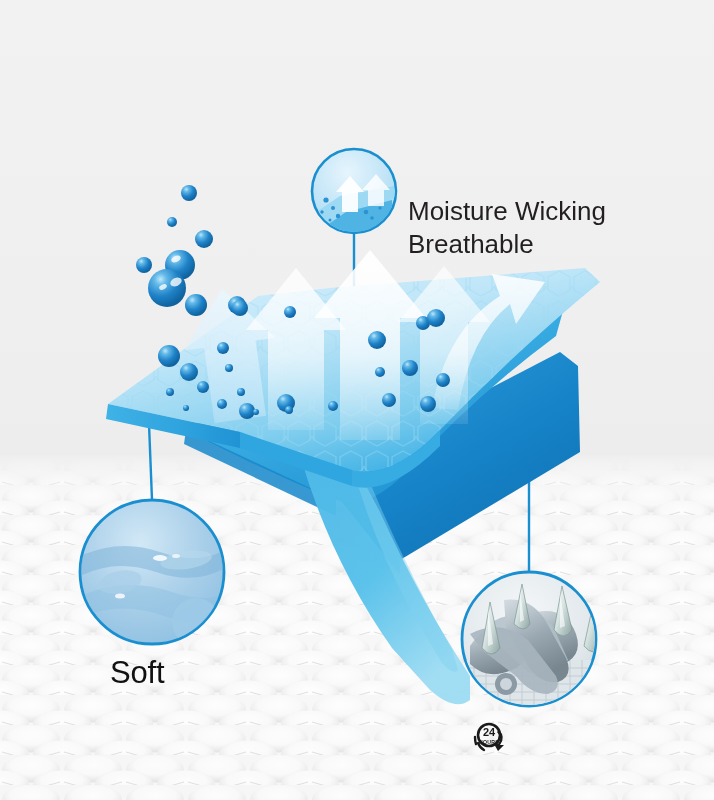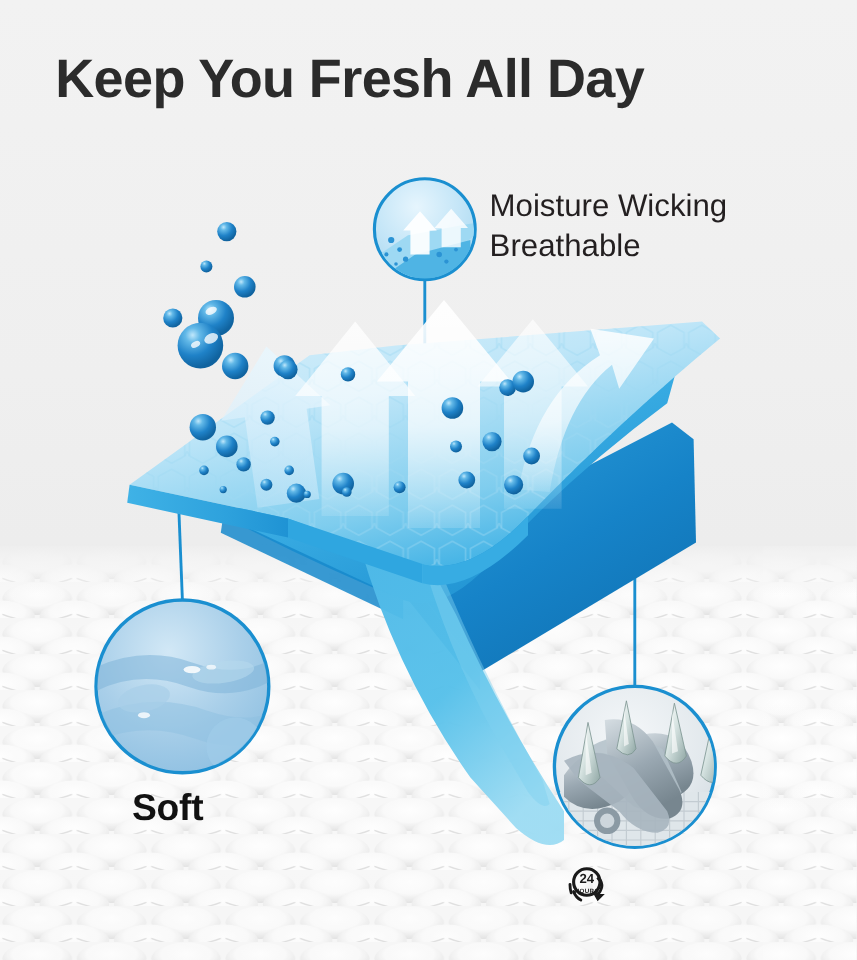--- a/index.html
+++ b/index.html
@@ -36,25 +36,26 @@
   }
 
   
   #art { position:absolute; left:0; top:0; width:714px; height:800px; }
 
   
   .callout-text {
     position:absolute; color:#231f20;
     font-size:26px; font-weight:400; line-height:1.28;
     white-space:pre-line;
+    margin-top:40px;
   }
   #moisture-text { left:408px; top:155px; }
 
   .label-bold {
-    position:absolute; font-size:31px; font-weight:bold; color:#111;
+    position:absolute; font-size:31px; font-weight:normal; color:#111;
     letter-spacing:-0.2px;
   }
   #soft-label { left:110px; top:655px; }
   #cool-label { left:513px; top:716px; }
 
   #cool-badge { position:absolute; left:470px; top:717px; width:40px; height:40px; }
 </style>
 </head>
 <body>
 
@@ -80,21 +81,20 @@
         <linearGradient id="matFade" x1="0" y1="0" x2="0" y2="1">
           <stop offset="0%" stop-color="#efefef" stop-opacity="1"></stop>
           <stop offset="14%" stop-color="#ffffff" stop-opacity="0"></stop>
         </linearGradient>
       </defs>
       <rect width="714" height="345" fill="url(#quiltPat)"></rect>
       <rect width="714" height="345" fill="url(#matFade)"></rect>
     </svg>
   </div>
 
-  <div class="title">Keep You Fresh All Day</div>
 
   <svg id="art" viewBox="0 0 714 800">
     <defs>
 
       <pattern id="hexmesh" width="26" height="30" patternUnits="userSpaceOnUse">
         <path d="M13 1 L24 7 L24 20 L13 26 L2 20 L2 7 Z" fill="none" stroke="#9fd8f2" stroke-width="1.4" opacity=".55"></path>
         <path d="M0 16 L2 20 M24 20 L26 16" stroke="#9fd8f2" stroke-width="1.4" opacity=".55"></path>
       </pattern>
 
       <linearGradient id="topSheet" x1="0" y1="0" x2="0.55" y2="1">

